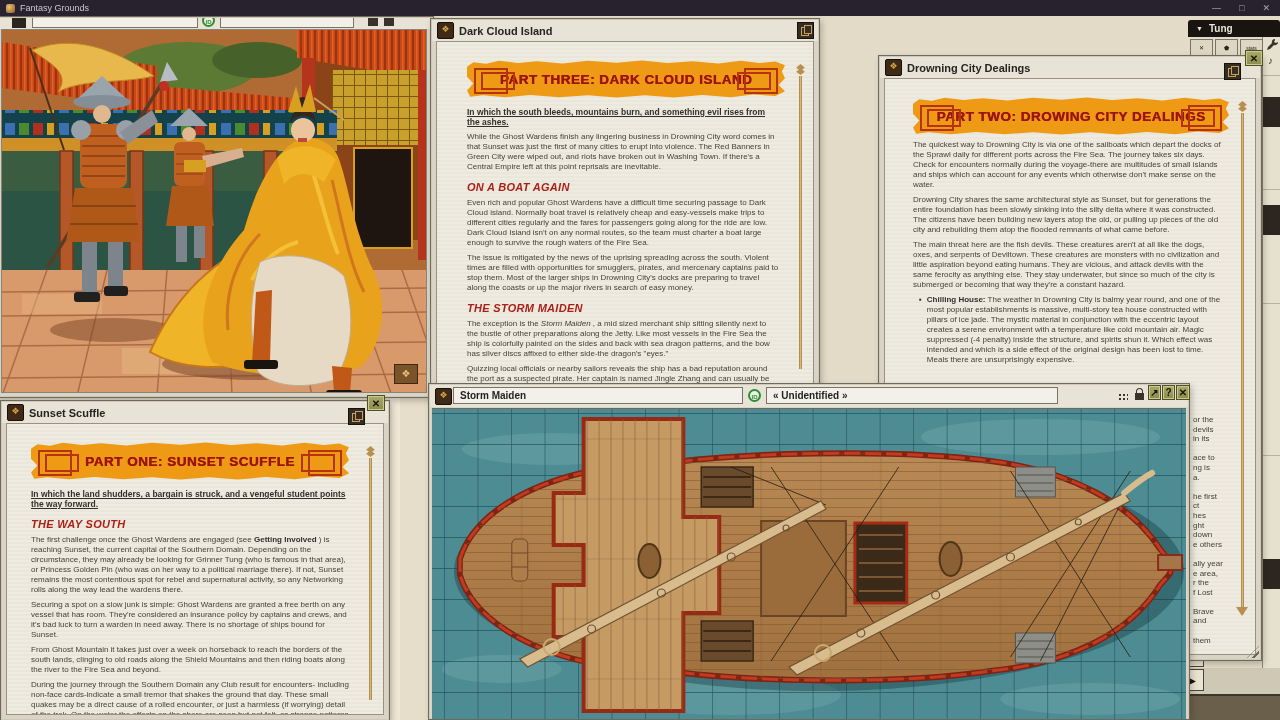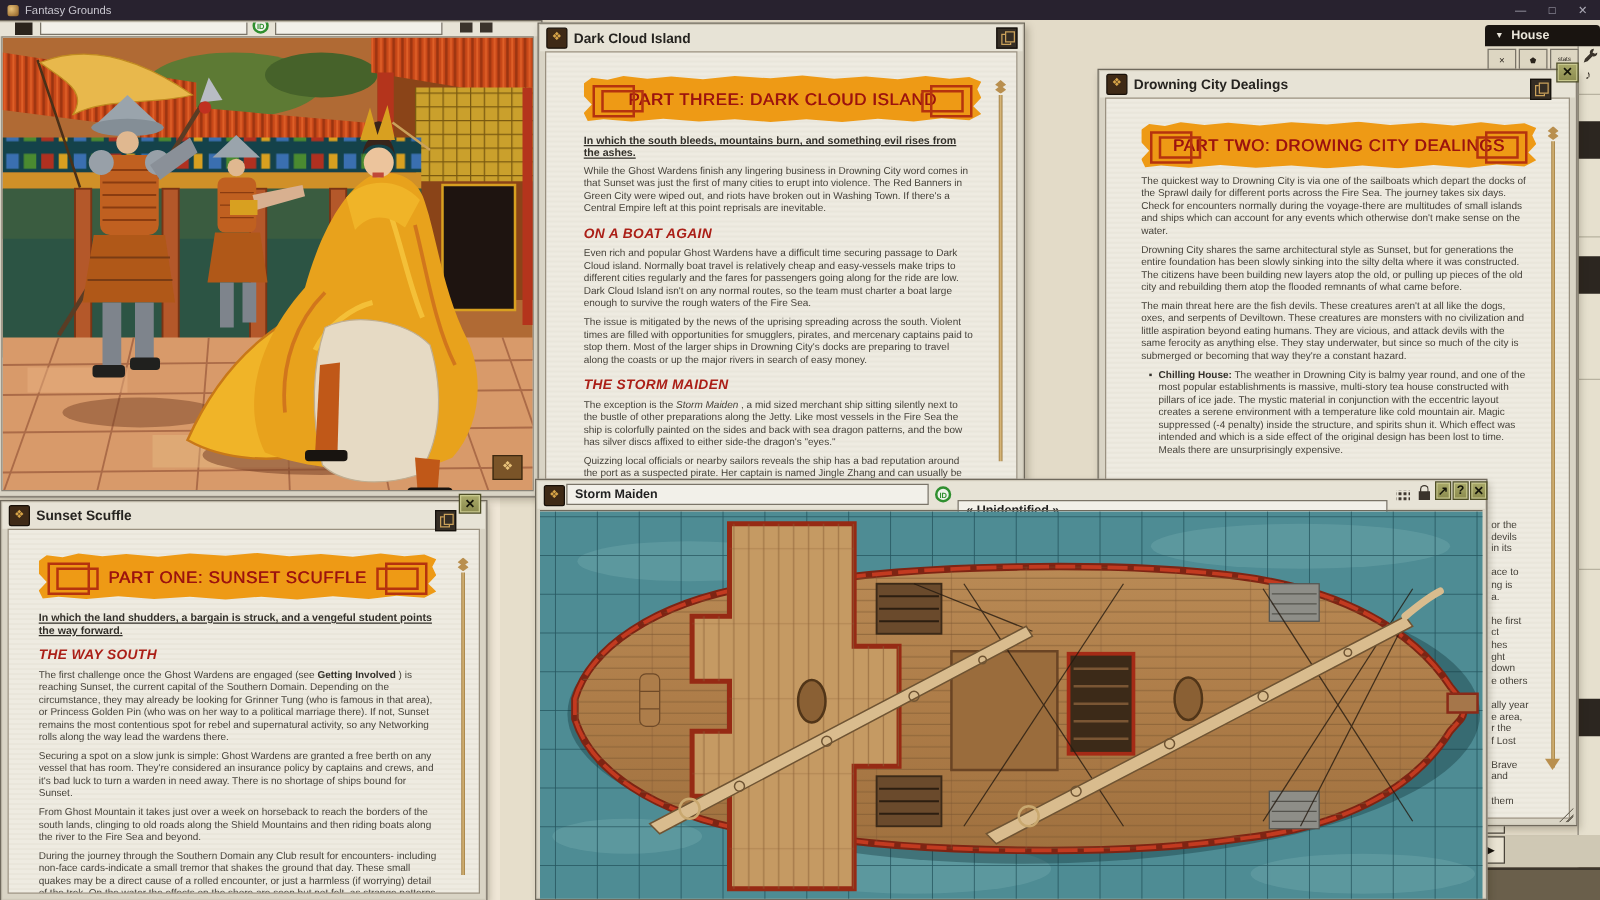--- a/index.html
+++ b/index.html
@@ -47,21 +47,21 @@
     display:flex;align-items:center;justify-content:center;padding:0;cursor:default;}
   .content{position:absolute;left:5px;right:5px;top:22px;bottom:5px;background:#edeae0;
     border:1px solid #9a9180;overflow:hidden;
     background-image:linear-gradient(0deg,rgba(120,100,60,.03) 50%,rgba(255,255,255,.03) 50%);
     background-size:100% 4px;}
   .pad{padding:8px 34px 0 30px;}
   
   .banner{position:relative;margin:10px auto 0;height:38px;background:#ee9a15;
     clip-path:polygon(0% 18%,2% 6%,6% 10%,10% 2%,16% 8%,22% 3%,30% 9%,38% 2%,47% 7%,55% 1%,63% 8%,71% 3%,79% 9%,86% 2%,92% 8%,97% 4%,100% 14%,99% 30%,100% 48%,98% 66%,100% 82%,97% 95%,90% 91%,83% 98%,74% 92%,65% 99%,56% 93%,47% 99%,38% 93%,29% 98%,20% 92%,12% 98%,5% 93%,1% 97%,0% 80%,2% 62%,0% 44%);
     display:flex;align-items:center;justify-content:center;}
-  .banner .btxt{font-size:13.5px;font-weight:normal;color:#9c130f;letter-spacing:.5px;
+  .banner .btxt{font-size:13.5px;font-weight:bold;color:#9c130f;letter-spacing:.5px;
     text-shadow:.5px 0 #9c130f;}
   .bc{position:absolute;top:8px;width:30px;height:22px;border:2px solid #b5330e;}
   .bc::before{content:"";position:absolute;left:5px;top:2px;right:-9px;bottom:2px;border:2px solid #b5330e;}
   .bc.l{left:7px;}
   .bc.r{right:7px;transform:scaleX(-1);}
   
   .intro{font-size:8.5px;line-height:10px;font-weight:bold;color:#33302a;margin:9px 0 0;text-decoration:underline;}
   .para{font-size:8px;line-height:10px;color:#46423a;margin:5px 0 0;}
   .rhead{font-size:11px;font-weight:bold;color:#ab1f17;letter-spacing:.3px;margin:9px 0 0;font-style:italic;}
   .ital{font-style:italic;} .bld{font-weight:bold;color:#33302a;}
@@ -106,21 +106,21 @@
     <span class="seg" style="top:653px;height:30px;background:#5a4f3e"></span>
     <span style="position:absolute;left:3px;top:1px">
       <svg width="12" height="14" viewBox="0 0 12 14">
           <path d="M9 1a3 3 0 0 0-3 4L2 9l-1 3 3-1 4-4a3 3 0 0 0 4-3l-2 1-2-1 1-2z" fill="#3a332b"></path>
         </svg>
     </span>
     <span style="position:absolute;left:5px;top:18px;font-size:10px;color:#3a332b">♪</span>
   </div>
   <div id="toolhdr">
     <span style="font-size:7px">▼</span>
-    <span>House</span>
+    <span>Tung</span>
   </div>
   <div class="minibtnrow">
     <span class="minibtn">✕</span>
     <span class="minibtn">⬟</span>
     <span class="minibtn" style="font-size:5px">stats</span>
   </div>
   <div id="brstrip"></div>
   <div id="brbrown"></div>
   <span class="backbtn" style="left:1180px;top:645px">↷</span>
   <span class="backbtn" style="left:1180px;top:669px">▶</span>
@@ -385,21 +385,21 @@
         </div>
     </div>
   </div>
 
   <div class="fgwin" style="left:428px;top:383px;width:762px;height:337px;z-index:20">
     <div class="tbar" style="height:22px">
       <span class="tico">❖</span>
     </div>
     <span class="field" style="position:absolute;left:24px;top:3px;width:290px;height:17px">Storm Maiden</span>
     <span class="idbtn" style="position:absolute;left:319px;top:5px">ID</span>
-    <span class="field" style="position:absolute;left:337px;top:16px;width:344px;height:17px">« Unidentified »</span>
+    <span class="field" style="position:absolute;left:337px;top:3px;width:292px;height:17px">« Unidentified »</span>
     <span class="dotsico" style="position:absolute;left:688px;top:8px"></span>
     <span class="lockico" style="position:absolute;left:706px;top:5px"></span>
     <button class="olive" style="position:absolute;left:719px;top:1px;width:13px;height:15px">↗</button>
     <button class="olive" style="position:absolute;left:733px;top:1px;width:13px;height:15px">?</button>
     <button class="olive" style="position:absolute;left:747px;top:1px;width:14px;height:15px">✕</button>
     <div style="position:absolute;left:3px;top:24px;right:3px;bottom:0;border-top:1px solid #6f695c;overflow:hidden">
       <svg width="756" height="312" viewBox="0 0 758 312" preserveAspectRatio="none">
         <defs>
           <linearGradient id="woodg" x1="0" y1="0" x2="0" y2="1">
             <stop offset="0" stop-color="#b98a55"></stop>

